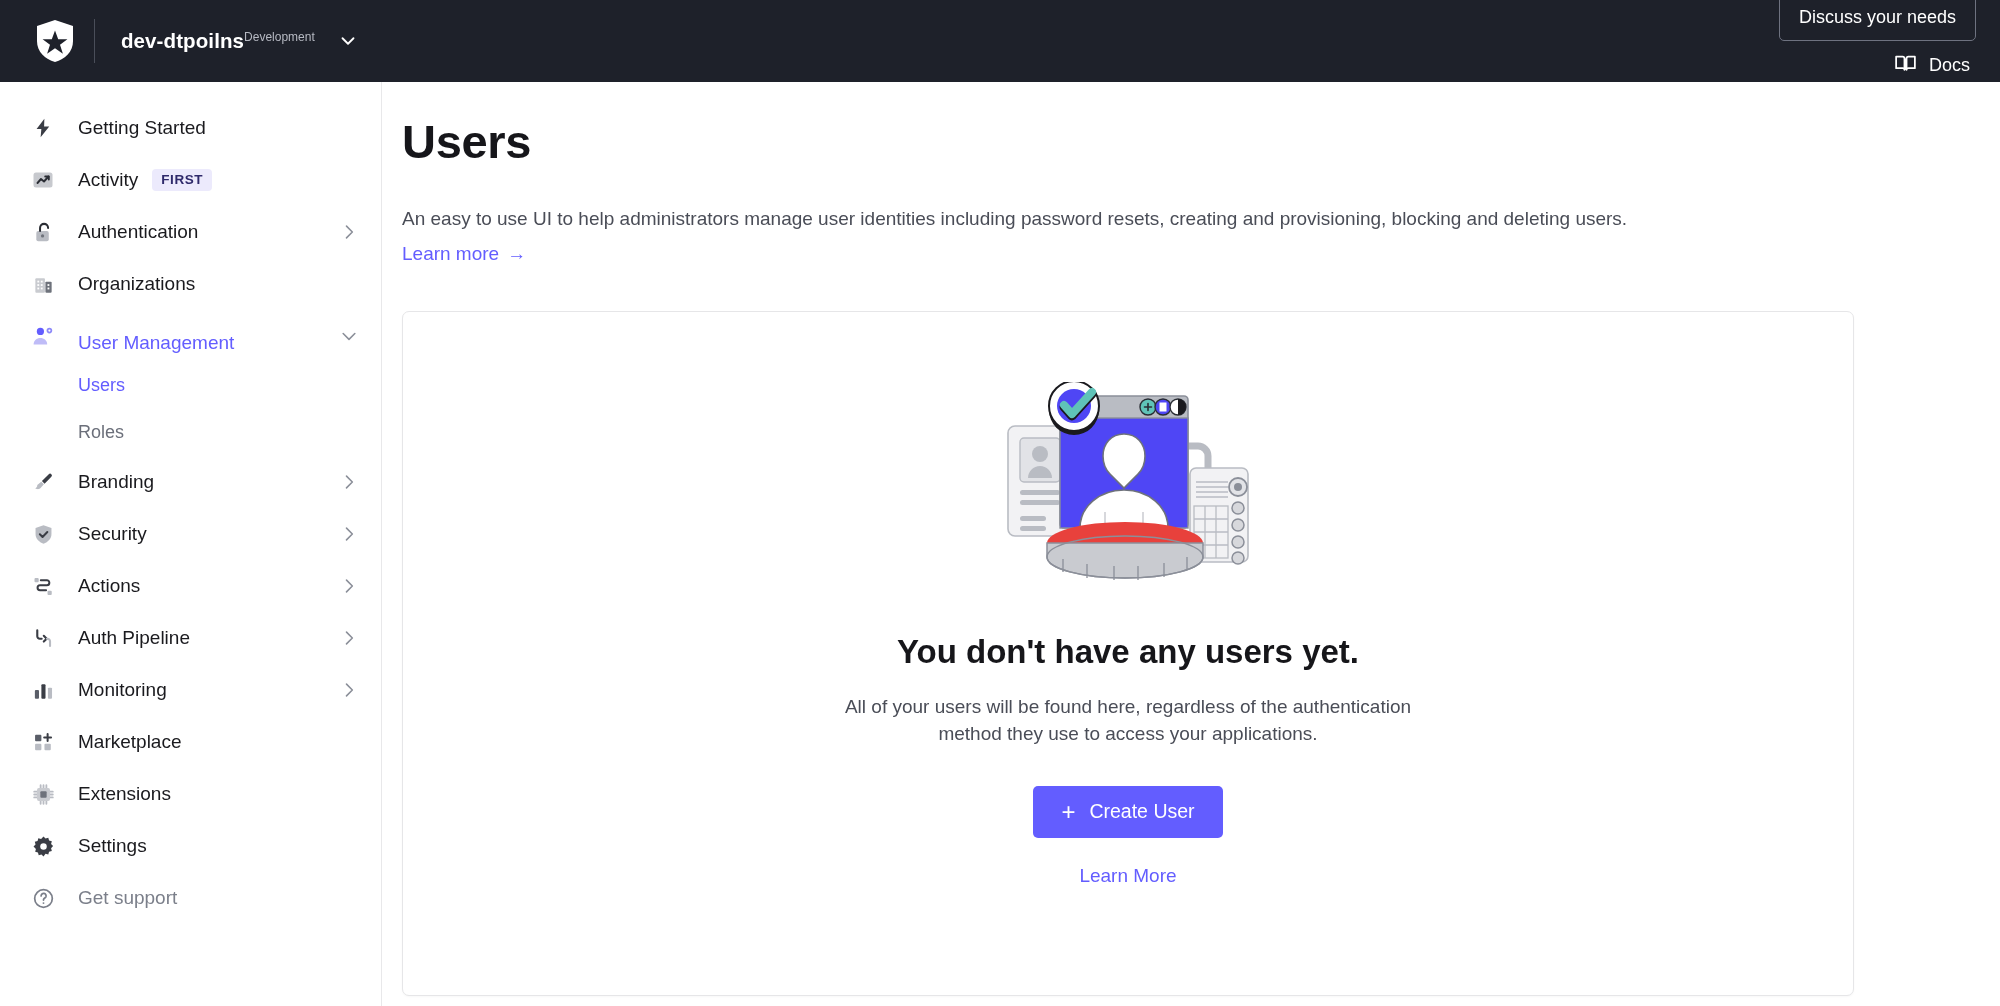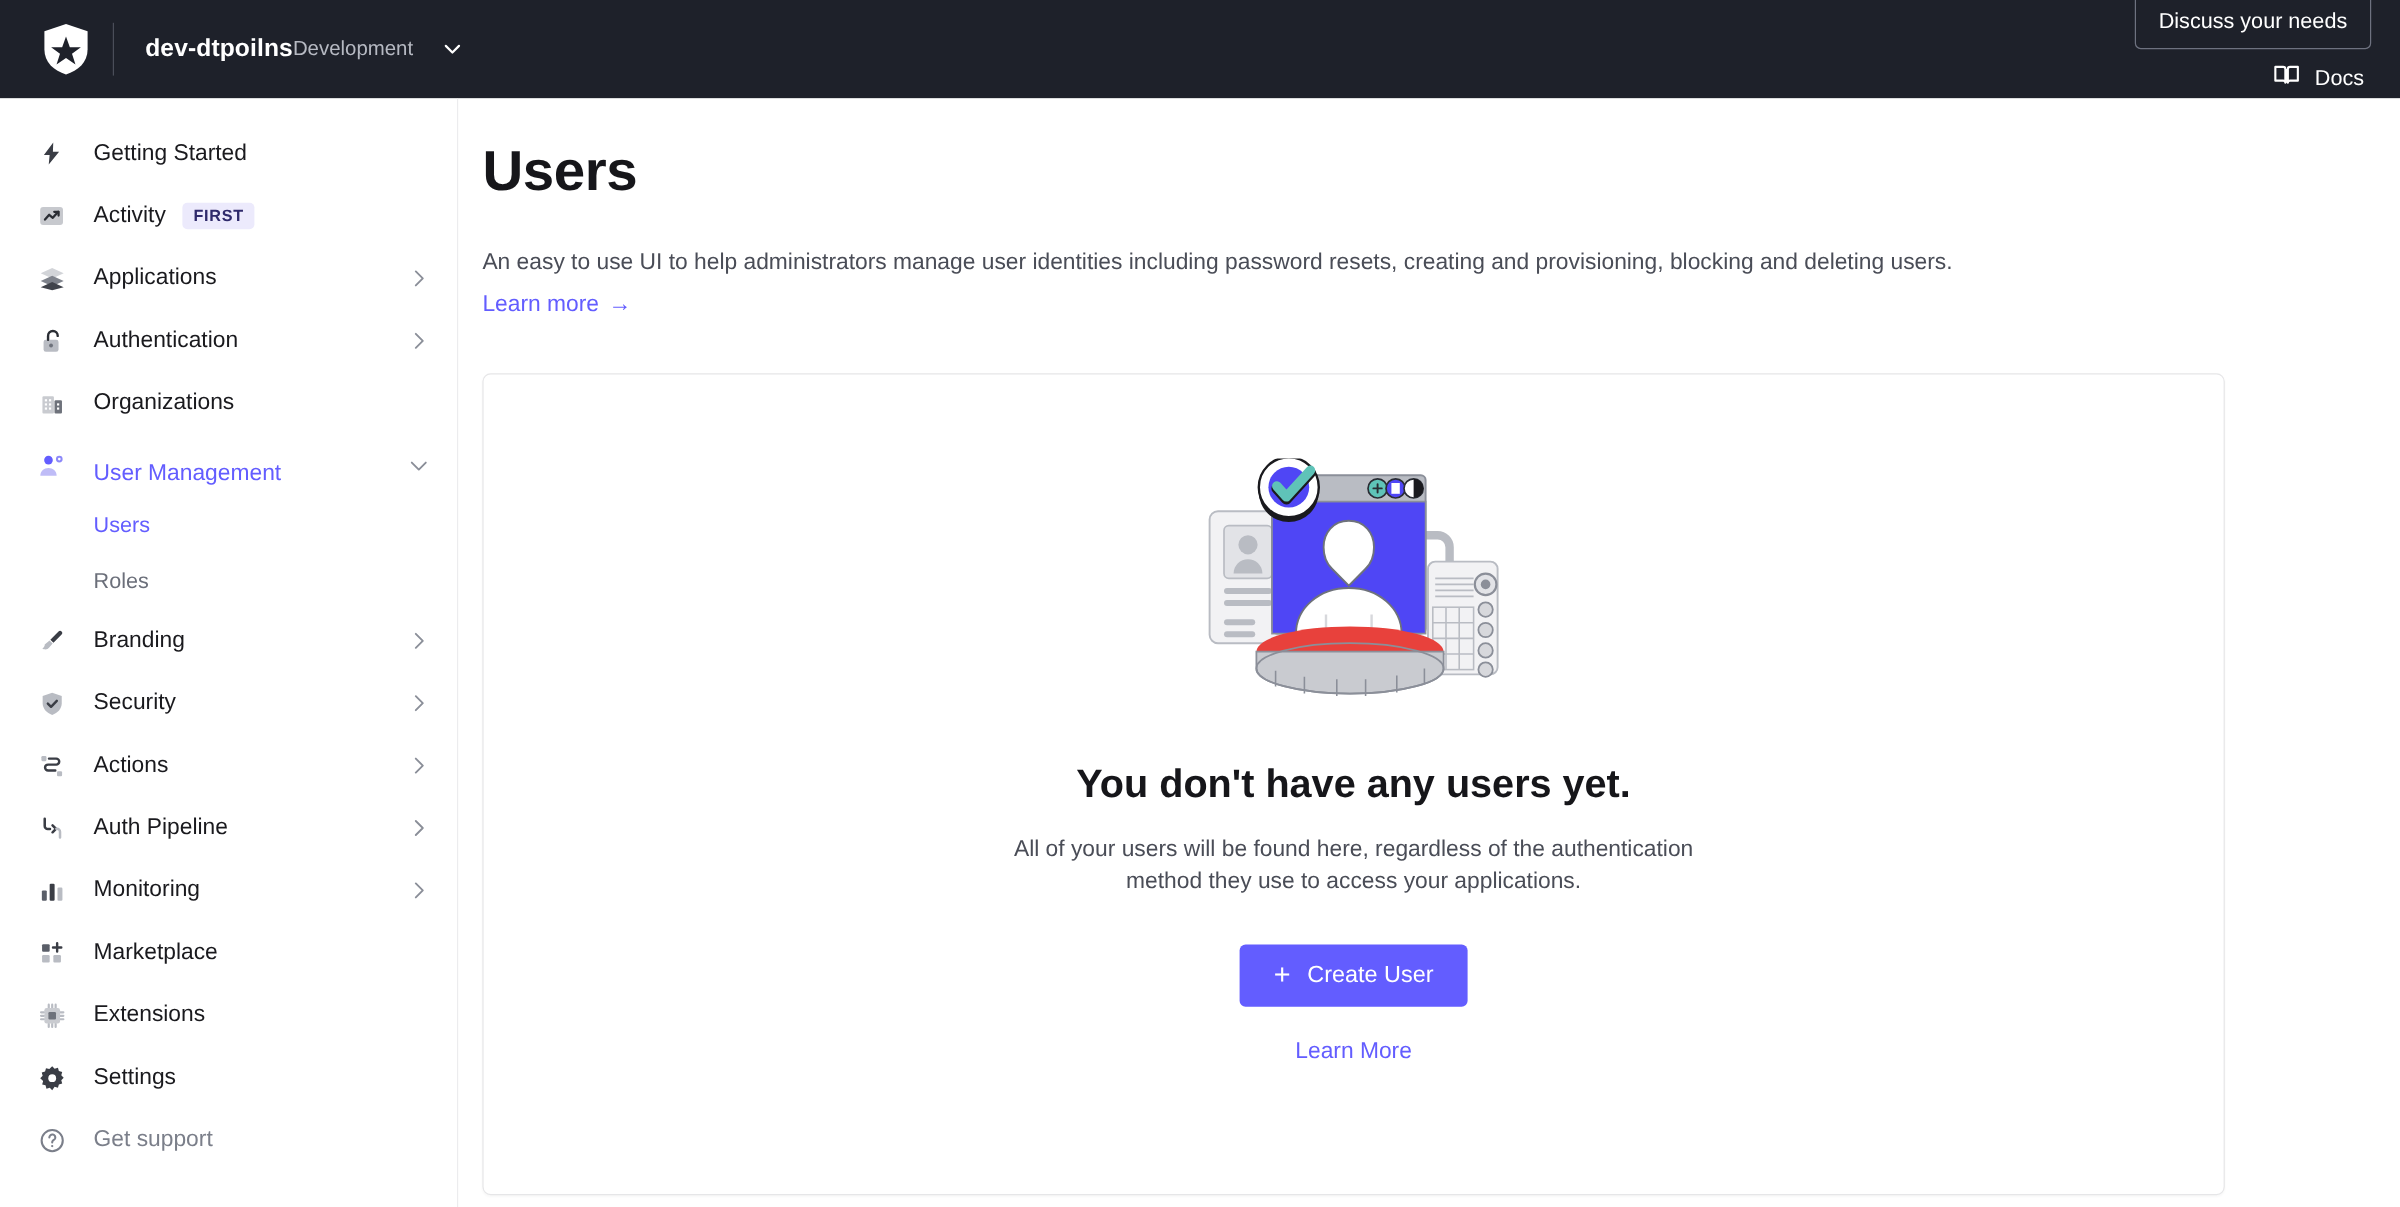--- a/index.html
+++ b/index.html
@@ -15,21 +15,21 @@
     position: absolute; top: 0; left: 0;
     width: 2000px; height: 82px;
     background: #1e212a;
     display: flex; align-items: center;
   }
   #logo-wrap { width: 66px; display: flex; justify-content: center; align-items: center; margin-left: 22px; }
   #logo-divider { width: 1px; height: 44px; background: #4a4e59; margin-left: 6px; }
   #tenant-block { margin-left: 26px; display: flex; align-items: center; }
   #tenant-text { display: flex; flex-direction: row; justify-content: center; }
   #tenant-name { color: #ffffff; font-size: 20.5px; font-weight: 700; letter-spacing: .1px; line-height: 1.25; }
-  #tenant-env { color: #b6b9c2; font-size: 17px; font-weight: 400; line-height: 1.3; margin-top: 2px; }
+  #tenant-env { color: #b6b9c2; font-size: 12px; font-weight: 400; line-height: 1.3; margin-top: 2px; }
   #tenant-caret { margin-left: 22px; display: flex; align-items: center; }
 
   #header-right {
     margin-left: auto; display: flex; align-items: flex-end; gap: 0; padding-right: 24px; flex-direction: column;
   }
   #search-btn { width: 52px; height: 48px; display: flex; align-items: center; justify-content: center; }
   #discuss-btn {
     height: 48px; border: 1px solid #6e7280; border-radius: 5px;
     color: #ffffff; font-size: 18px; display: flex; align-items: center;
     padding: 0 19px; margin-left: 8px; background: transparent;
@@ -171,35 +171,20 @@
       <svg width="24" height="24" viewBox="0 0 24 24">
           <rect x="2.5" y="4.5" width="19" height="15" rx="2.5" fill="#c7c9ce"></rect>
           <polyline points="6.5 15 10 11 13 13.5 17.5 8.5" fill="none" stroke="#2a2d34" stroke-width="1.9" stroke-linecap="round" stroke-linejoin="round"></polyline>
           <polyline points="14.2 8.5 17.8 8.5 17.8 11.6" fill="none" stroke="#2a2d34" stroke-width="1.9" stroke-linecap="round" stroke-linejoin="round"></polyline>
         </svg>
     </span>
     <span class="nav-label">Activity</span>
     <span class="badge-first">FIRST</span>
   </div>
 
-  <div class="nav-item">
-    <span class="nav-icon">
-      <svg width="23" height="23" viewBox="0 0 24 24">
-          <path d="M12 2.4L22 7l-10 4.6L2 7z" fill="#d2d4d8"></path>
-          <path d="M12 9.2L22 13.8l-10 4.6-10-4.6z" fill="#7f838c"></path>
-          <path d="M12 14.6L22 19.2l-10 2.6-10-2.6z" fill="#40434b"></path>
-        </svg>
-    </span>
-    <span class="nav-label">Applications</span>
-    <span class="chevron">
-      <svg width="20" height="20" viewBox="0 0 24 24" fill="none" stroke="#8b8f99" stroke-width="1.9" stroke-linecap="round" stroke-linejoin="round">
-          <polyline points="9 5 16 12 9 19"></polyline>
-        </svg>
-    </span>
-  </div>
 
   <div class="nav-item">
     <span class="nav-icon">
       <svg width="23" height="23" viewBox="0 0 24 24">
           <rect x="4.5" y="10.5" width="13" height="10.5" rx="2" fill="#b9bcc3"></rect>
           <path d="M8.4 10.5V7.2a4.2 4.2 0 018.4 0" fill="none" stroke="#2a2d34" stroke-width="2.1" stroke-linecap="round"></path>
           <circle cx="11" cy="15.6" r="1.7" fill="#6e727b"></circle>
         </svg>
     </span>
     <span class="nav-label">Authentication</span>

